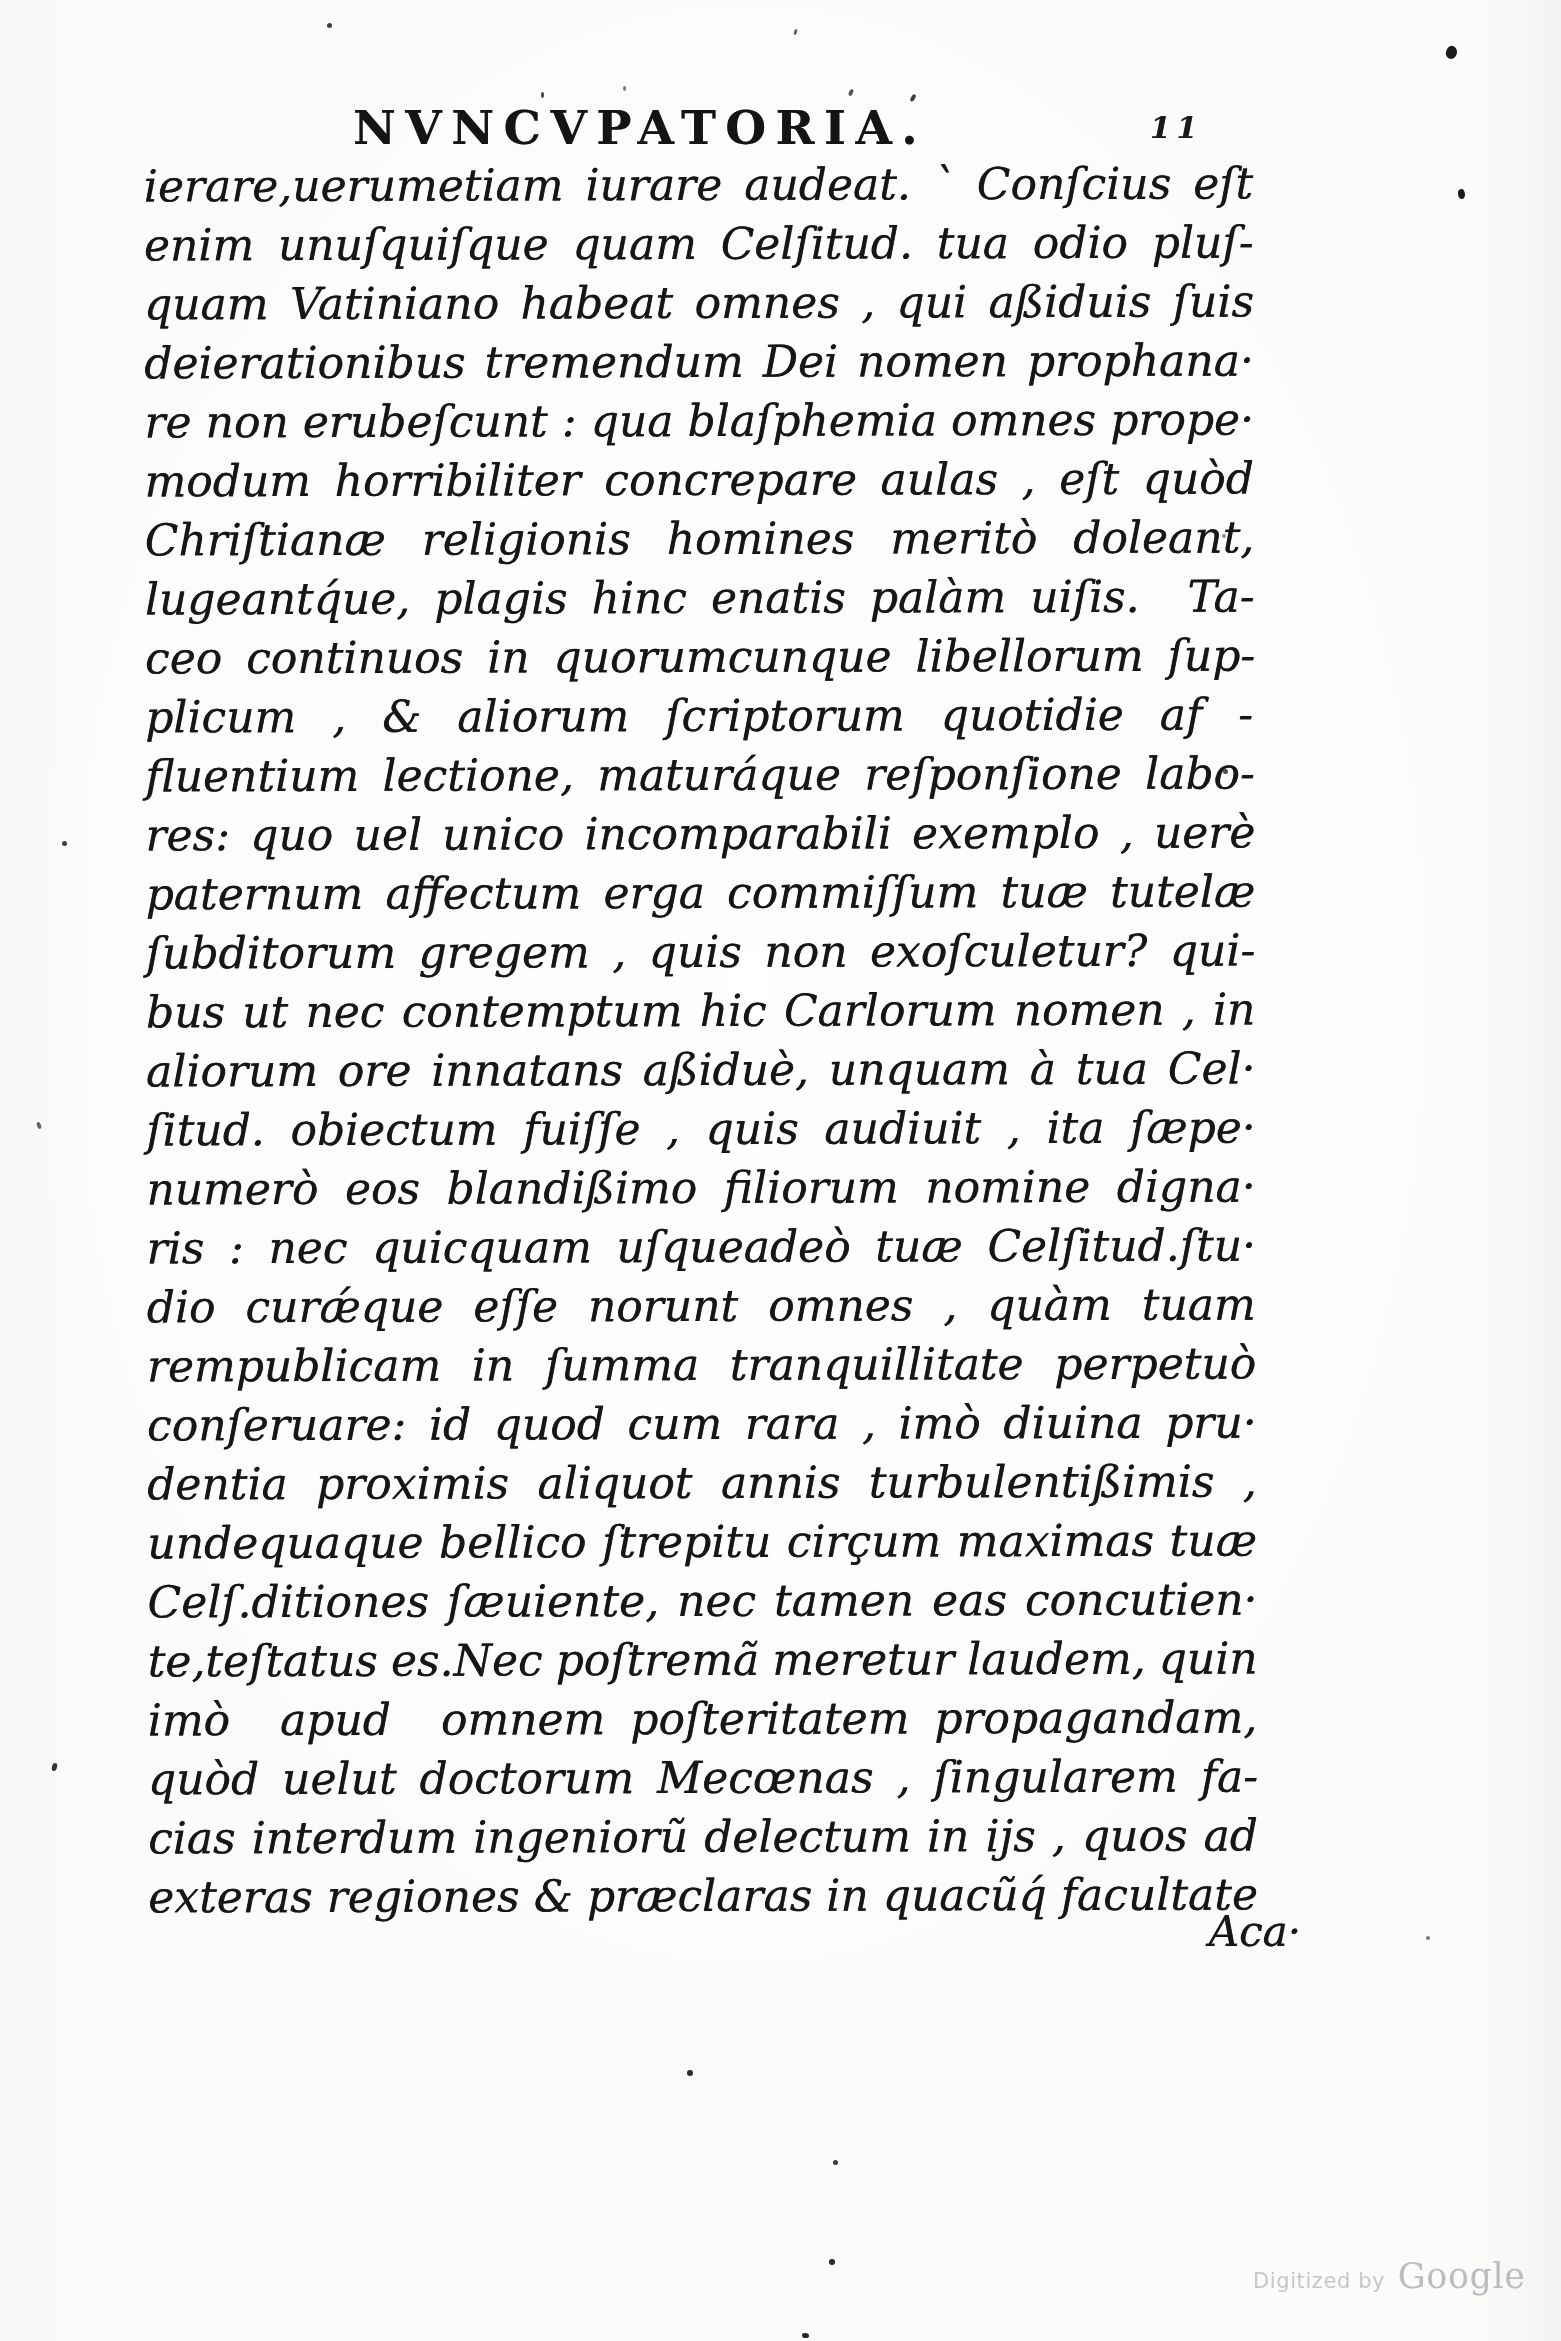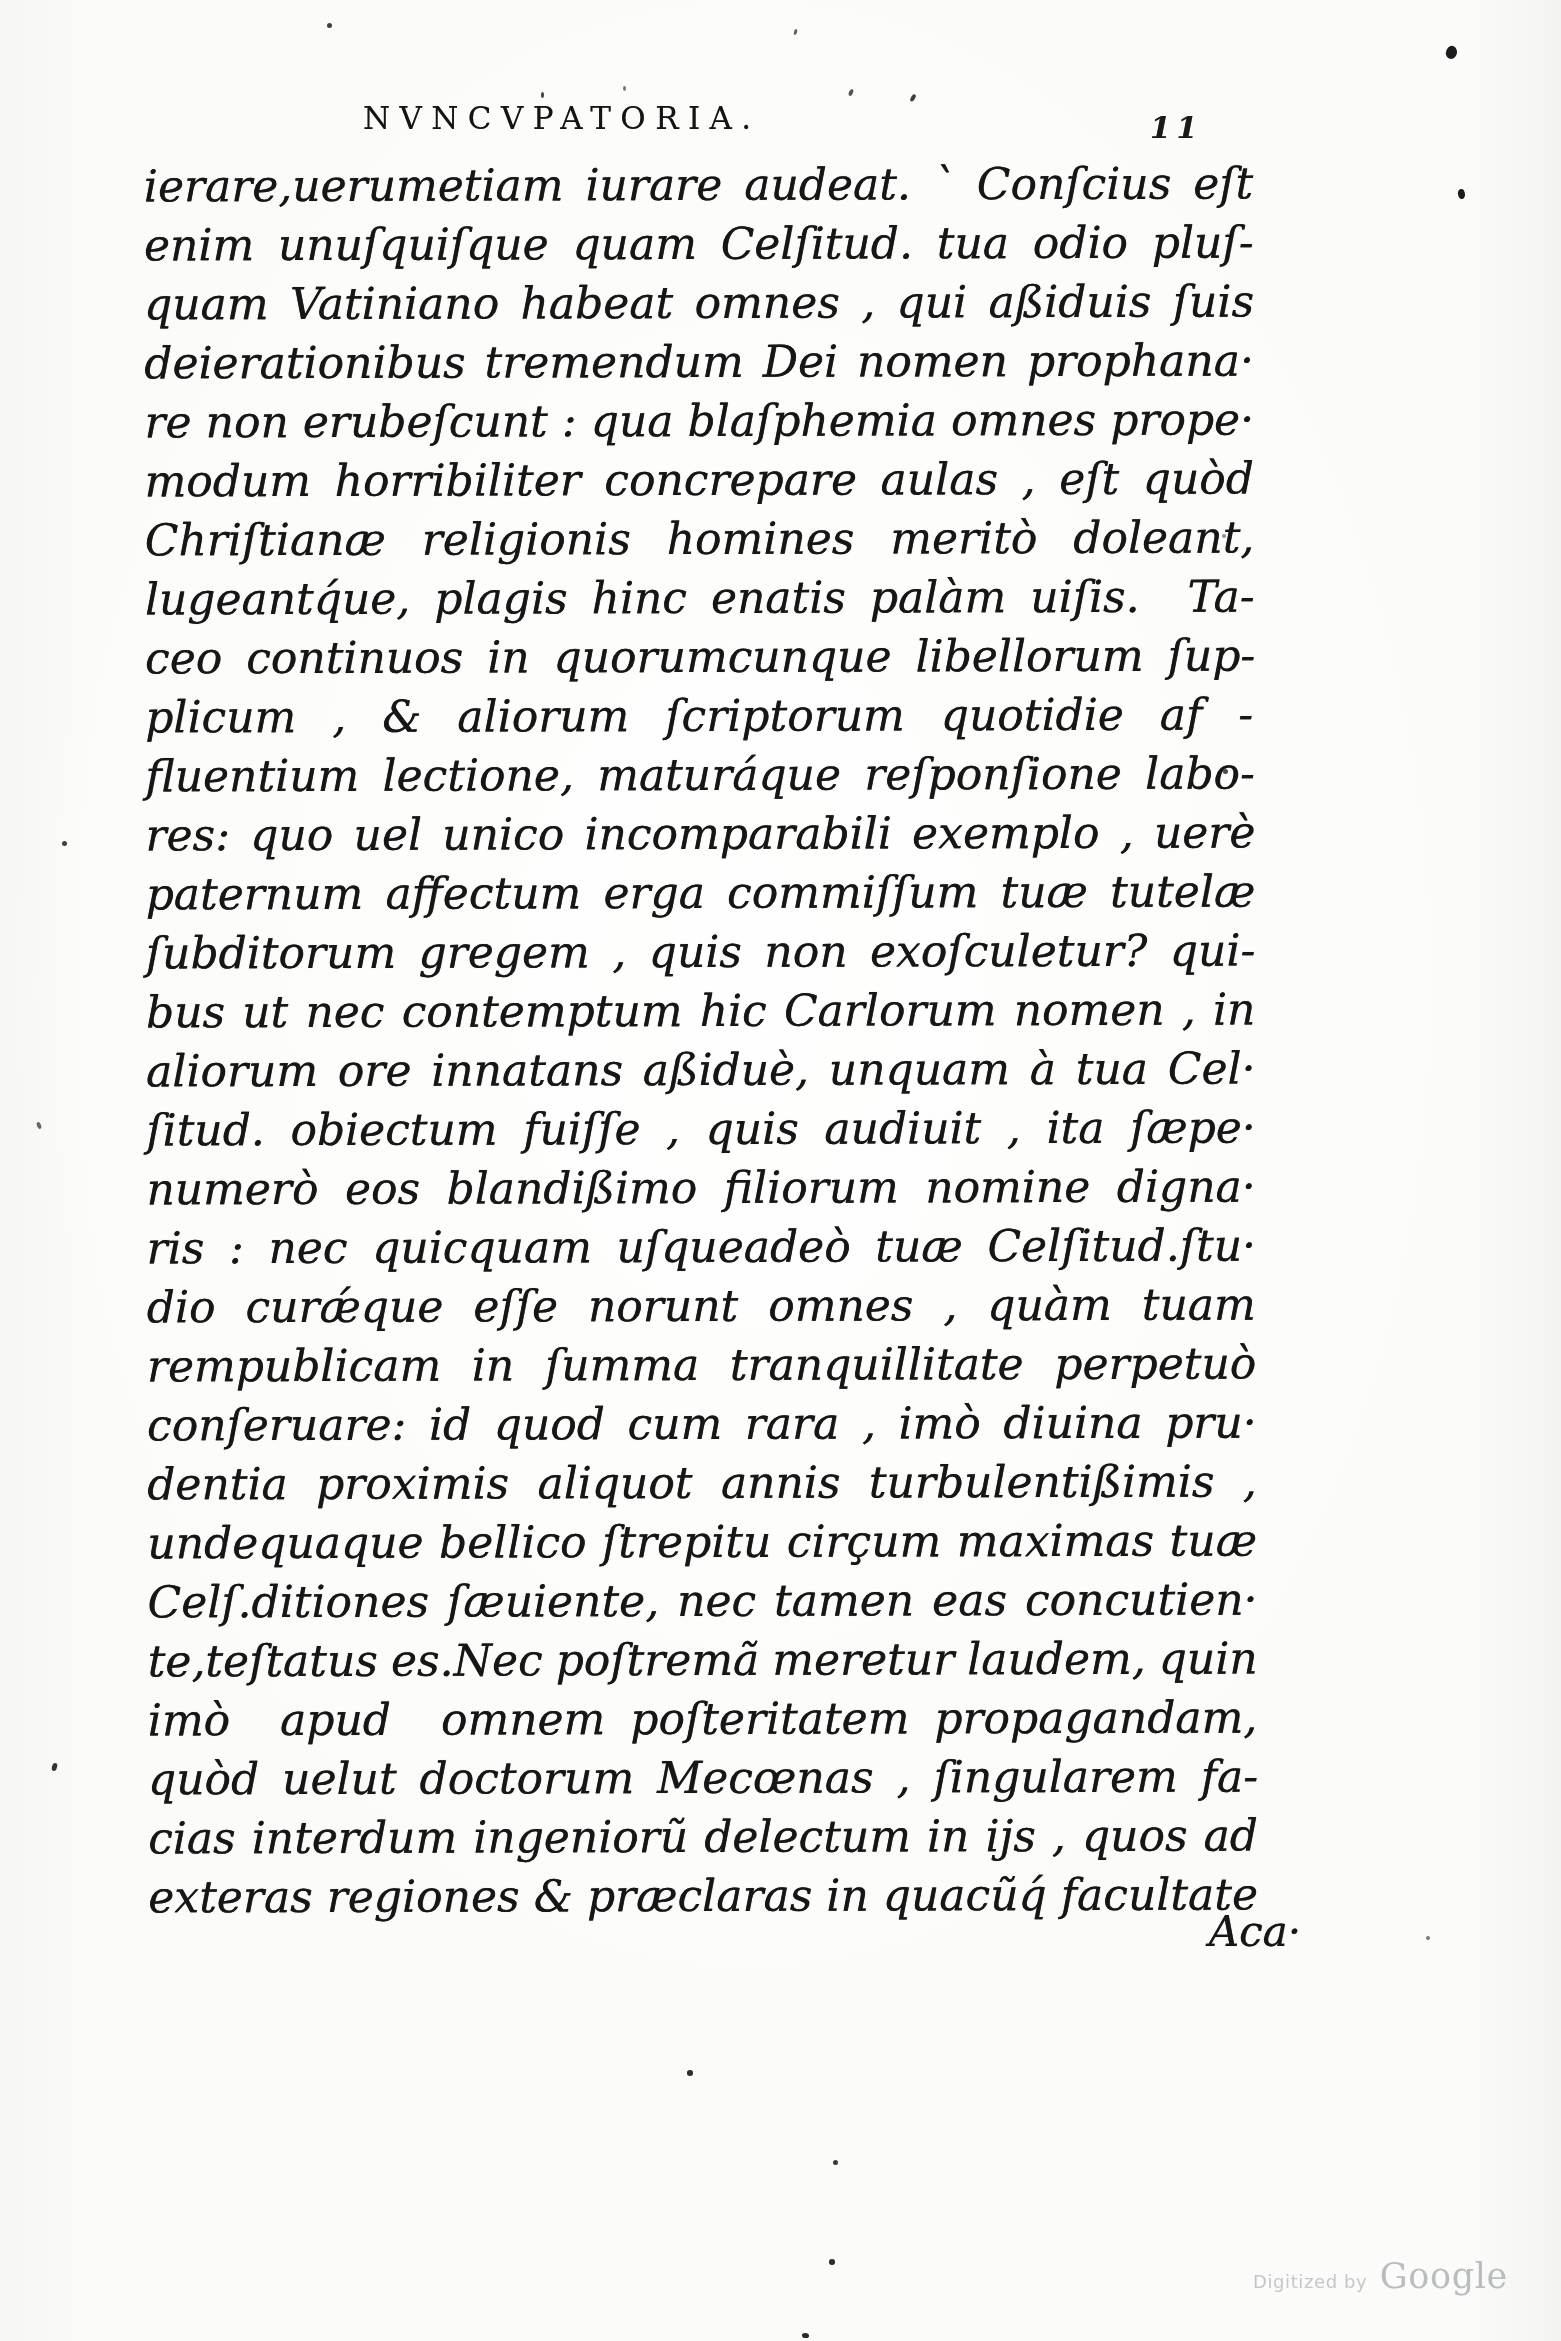--- a/index.html
+++ b/index.html
@@ -7,22 +7,22 @@
     position:relative;width:1561px;height:2342px;overflow:hidden;
     background:
       radial-gradient(ellipse 1124px 1624px at 48% 42%, rgba(255,255,255,.9), rgba(255,255,255,0) 70%),
       linear-gradient(90deg, #f6f6f4 0%, #fbfbf9 6%, #fbfbf9 94%, #f3f3f1 100%),
       #f9f9f7;
     font-family:"DejaVu Serif", serif;
     color:#161616;
   }
   
   .running-title{
-    position:absolute;left:363px;top:100px;
-    font-size:31px;font-weight:400;font-style:normal;
+    position:absolute;left:353px;top:100px;
+    font-size:47px;font-weight:700;font-style:normal;
     letter-spacing:9.4px;white-space:pre;
     color:#141414;
     text-shadow:0 0 0.6px rgba(20,20,20,.45);
   }
   .page-number{
     position:absolute;left:1150px;top:110px;
     font-size:30px;font-weight:700;font-style:italic;letter-spacing:5.6px;
     color:#1a1a1a;text-shadow:0 0 0.6px rgba(20,20,20,.5);
   }
   
@@ -41,21 +41,21 @@
     position:absolute;left:138px;top:1907px;width:1163px;
     text-align:right;font-size:42px;font-style:italic;
     text-shadow:0.3px 0 0 rgba(22,22,22,.75), 0 0 0.9px rgba(22,22,22,.35);
   }
   
   .watermark{
     position:absolute;left:1253px;top:2256px;
     display:flex;align-items:baseline;gap:12.5px;
   }
   .wm-prefix{
-    font-family:"DejaVu Sans", sans-serif;font-size:18px;
+    font-family:"DejaVu Sans", sans-serif;font-size:21px;
     color:#c4c7c9;letter-spacing:0.6px;
   }
   .wm-brand{
     font-family:"DejaVu Serif", serif;font-size:35px;
     color:#b9bdc0;letter-spacing:0.6px;
   }
   
   .speck{position:absolute;background:#1c1c1c;border-radius:50%;}
 </style>
 </head>

